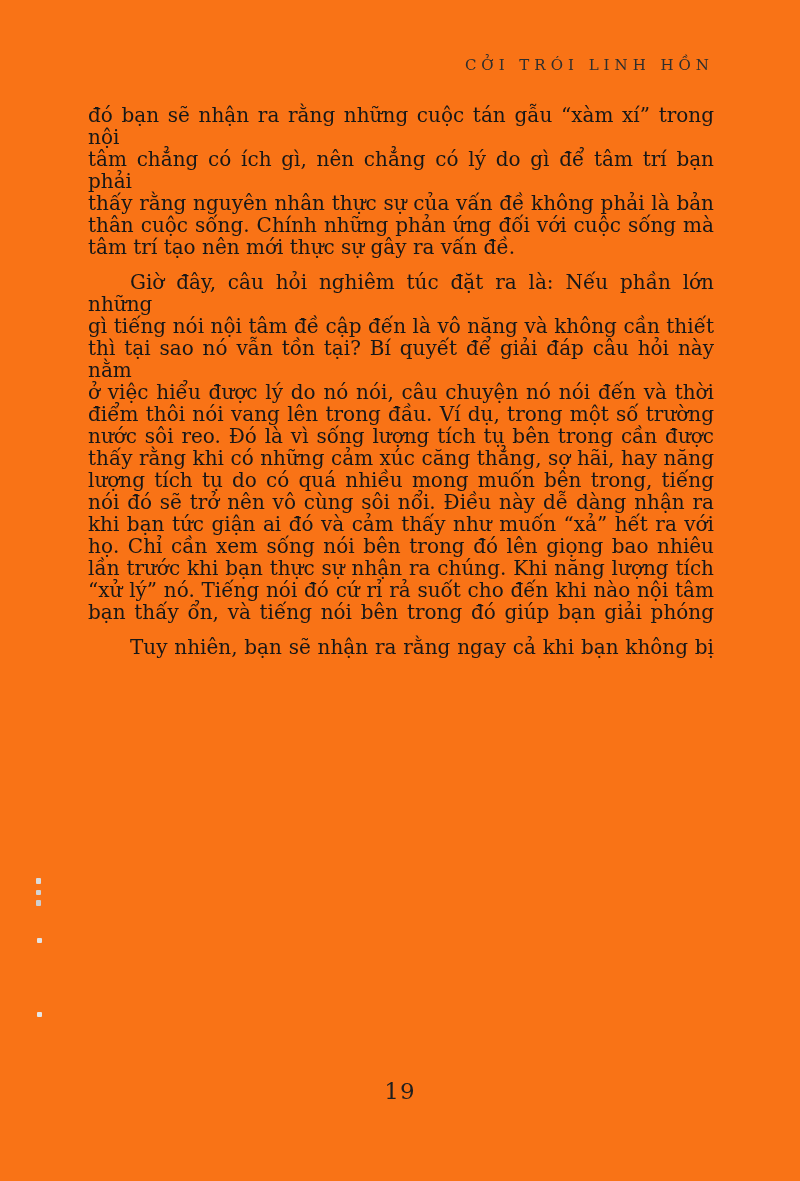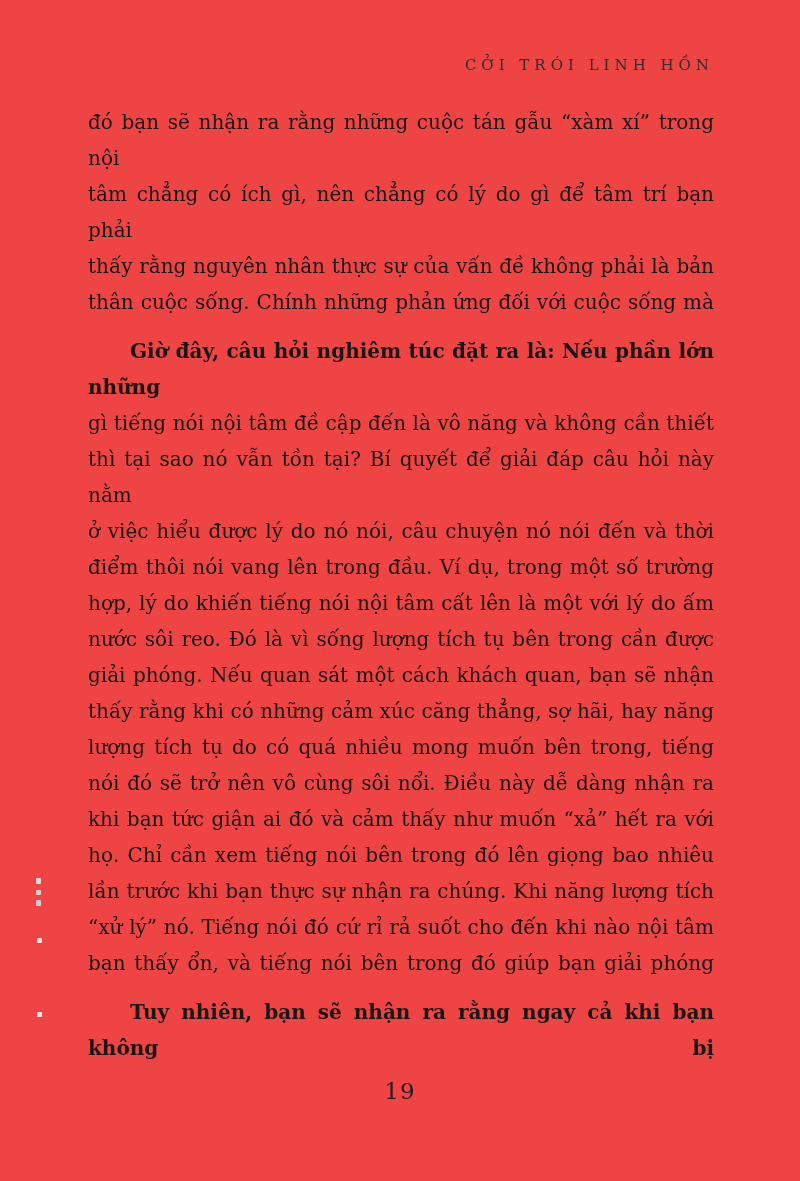--- a/index.html
+++ b/index.html
@@ -4,21 +4,21 @@
 <style>
   html, body {
     margin: 0;
     padding: 0;
     background: #ffffff;
   }
   .page {
     position: relative;
     width: 800px;
     height: 1181px;
-    background: #ef4444;
+    background: #f97316;
     font-family: "DejaVu Serif", "Liberation Serif", serif;
     color: #1b1b1b;
     overflow: hidden;
   }
   .running-head {
     position: absolute;
     top: 56px;
     left: 0;
     right: 86px;
     text-align: right;
@@ -31,28 +31,28 @@
   .text-block {
     position: absolute;
     top: 104px;
     left: 88px;
     width: 626px;
   }
   .para { margin: 0; }
   .para + .para { margin-top: 13px; }
   .line {
     font-size: 20px;
-    line-height: 36px;
+    line-height: 22px;
     text-align: justify;
     text-align-last: justify;
     white-space: normal;
     color: #171717;
   }
   .line.last { text-align-last: left; }
-  .para.indented .line.first { text-indent: 42px; font-weight: bold; }
+  .para.indented .line.first { text-indent: 42px; }
   .page-number {
     position: absolute;
     top: 1078px;
     left: 0;
     width: 800px;
     text-align: center;
     font-size: 23px;
     letter-spacing: 1px;
     color: #1f1f1f;
   }
@@ -75,36 +75,35 @@
 
   <div class="running-head">CỞI TRÓI LINH HỒN</div>
 
   <div class="text-block">
 
     <div class="para">
       <div class="line first">đó bạn sẽ nhận ra rằng những cuộc tán gẫu “xàm xí” trong nội</div>
       <div class="line">tâm chẳng có ích gì, nên chẳng có lý do gì để tâm trí bạn phải</div>
       <div class="line">thấy rằng nguyên nhân thực sự của vấn đề không phải là bản</div>
       <div class="line">thân cuộc sống. Chính những phản ứng đối với cuộc sống mà</div>
+      <div class="line last">tâm trí tạo nên mới thực sự gây ra vấn đề.</div>
     </div>
 
     <div class="para indented">
       <div class="line first">Giờ đây, câu hỏi nghiêm túc đặt ra là: Nếu phần lớn những</div>
       <div class="line">gì tiếng nói nội tâm đề cập đến là vô năng và không cần thiết</div>
       <div class="line">thì tại sao nó vẫn tồn tại? Bí quyết để giải đáp câu hỏi này nằm</div>
       <div class="line">ở việc hiểu được lý do nó nói, câu chuyện nó nói đến và thời</div>
       <div class="line">điểm thôi nói vang lên trong đầu. Ví dụ, trong một số trường</div>
-      <div class="line">hợp, lý do khiến tiếng nói nội tâm cất lên là một với lý do ấm</div>
       <div class="line">nước sôi reo. Đó là vì sống lượng tích tụ bên trong cần được</div>
-      <div class="line">giải phóng. Nếu quan sát một cách khách quan, bạn sẽ nhận</div>
       <div class="line">thấy rằng khi có những cảm xúc căng thẳng, sợ hãi, hay năng</div>
       <div class="line">lượng tích tụ do có quá nhiều mong muốn bên trong, tiếng</div>
       <div class="line">nói đó sẽ trở nên vô cùng sôi nổi. Điều này dễ dàng nhận ra</div>
       <div class="line">khi bạn tức giận ai đó và cảm thấy như muốn “xả” hết ra với</div>
-      <div class="line">họ. Chỉ cần xem tiếng nói bên trong đó lên giọng bao nhiêu</div>
+      <div class="line">họ. Chỉ cần xem sống nói bên trong đó lên giọng bao nhiêu</div>
       <div class="line">lần trước khi bạn thực sự nhận ra chúng. Khi năng lượng tích</div>
       <div class="line">“xử lý” nó. Tiếng nói đó cứ rỉ rả suốt cho đến khi nào nội tâm</div>
       <div class="line">bạn thấy ổn, và tiếng nói bên trong đó giúp bạn giải phóng</div>
     </div>
 
     <div class="para indented">
       <div class="line first">Tuy nhiên, bạn sẽ nhận ra rằng ngay cả khi bạn không bị</div>
 
     </div>
 

